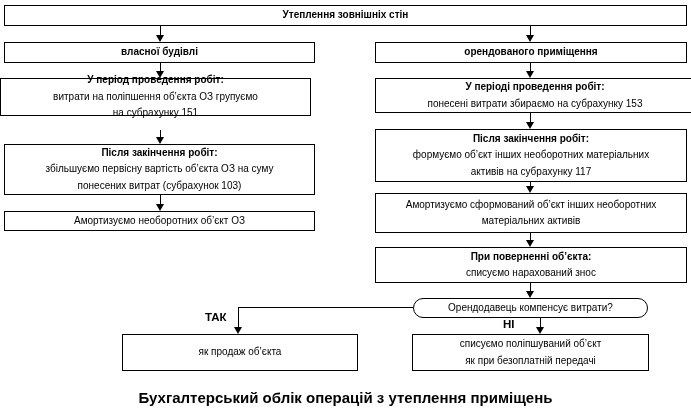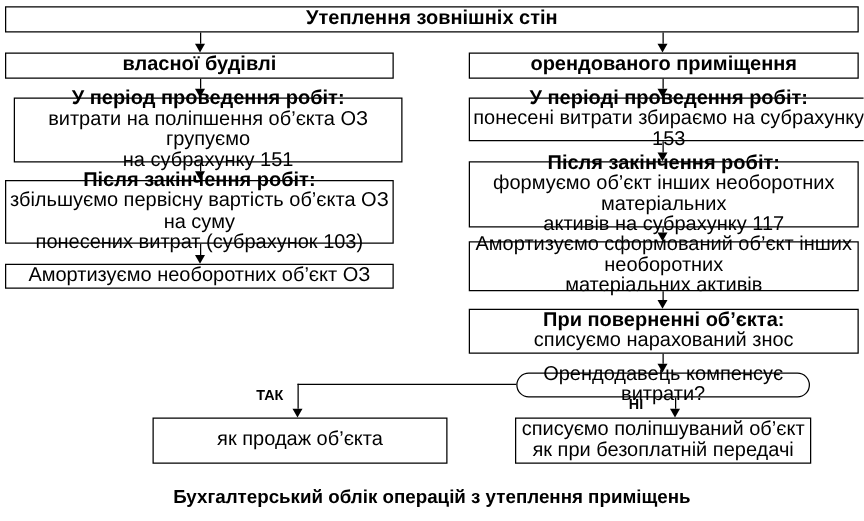--- a/index.html
+++ b/index.html
@@ -3,21 +3,21 @@
 <meta charset="utf-8">
 <style>
   html,body{margin:0;padding:0;background:#ffffff;}
   #stage{
     position:relative;width:691px;height:417px;background:#ffffff;
     font-family:"Liberation Sans", sans-serif;color:#000;overflow:hidden;
   }
   .box{
     position:absolute;border:1px solid #000;background:#fff;
     display:flex;flex-direction:column;justify-content:center;align-items:center;
-    text-align:center;font-size:16px;line-height:16.5px;box-sizing:border-box;
+    text-align:center;font-size:10px;line-height:16.5px;box-sizing:border-box;
   }
   .box .bold{font-weight:bold;}
   .decision{border-radius:10px;}
   .vline{position:absolute;width:1px;background:#000;}
   .hline{position:absolute;height:1px;background:#000;}
   .ahead{
     position:absolute;width:0;height:0;
     border-left:4px solid transparent;border-right:4px solid transparent;
     border-top:7px solid #000;
   }
@@ -37,21 +37,21 @@
   </div>
 
   <div class="box" style="left:4px;top:42px;width:311px;height:21px">
     <div class="bold">власної будівлі</div>
   </div>
 
   <div class="box" style="left:375px;top:42px;width:312px;height:21px">
     <div class="bold">орендованого приміщення</div>
   </div>
 
-  <div class="box" style="left:11px;top:78px;width:311px;height:52px">
+  <div class="box" style="left:0;top:78px;width:311px;height:38px">
     <div class="bold">У період проведення робіт:</div>
     <div>витрати на поліпшення об’єкта ОЗ групуємо</div>
     <div>на субрахунку 151</div>
   </div>
 
   <div class="box" style="left:4px;top:144px;width:311px;height:51px">
     <div class="bold">Після закінчення робіт:</div>
     <div>збільшуємо первісну вартість об’єкта ОЗ на суму</div>
     <div>понесених витрат (субрахунок 103)</div>
   </div>

